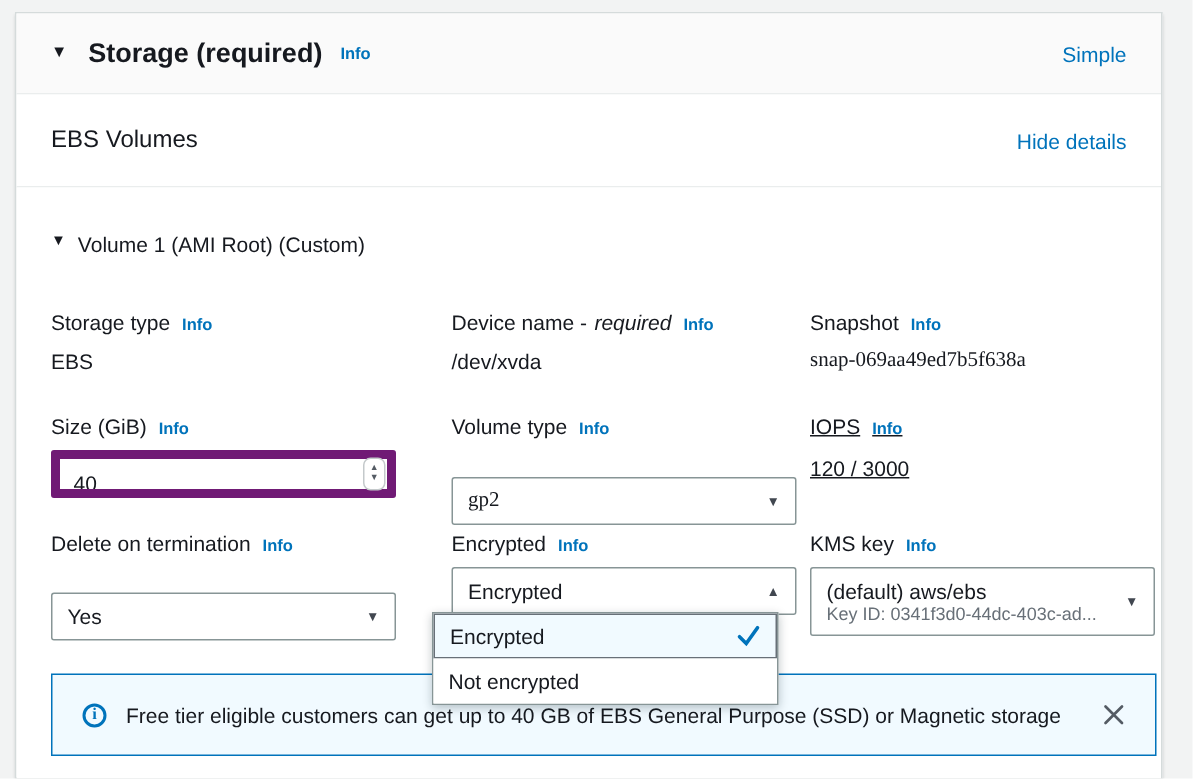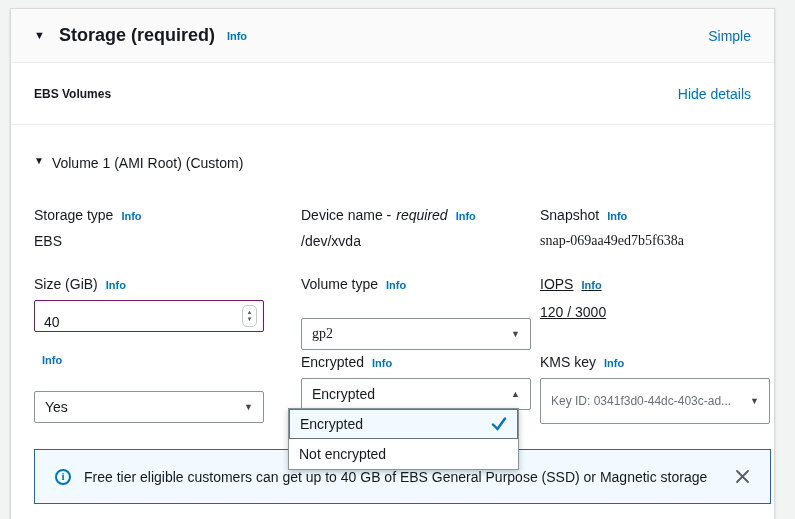--- a/index.html
+++ b/index.html
@@ -24,40 +24,40 @@
   .caret { font-size:11px; color:#16191f; line-height:1; cursor:pointer; }
   .section-title { font-size:18px; font-weight:bold; margin-left:14px; }
   .info-link { font-size:11px; font-weight:bold; color:#0073bb; margin-left:12px; cursor:pointer; text-decoration:none; }
   .spacer { flex:1; }
   .top-link { font-size:14px; color:#0073bb; cursor:pointer; }
   
   .sub-header {
     height:62px; display:flex; align-items:center; padding:0 23px;
     border-bottom:1px solid #eaeded; background:#ffffff;
   }
-  .sub-title { font-size:12px; font-weight:bold; }
+  .sub-title { font-size:16px; font-weight:normal; }
   
   .content { position:relative; height:393px; background:#ffffff; }
   .volume-toggle { position:absolute; left:23px; top:30px; display:flex; align-items:flex-start; cursor:pointer; }
   .volume-caret { font-size:10px; padding-top:1px; }
   .volume-title { font-size:14px; margin-left:8px; }
 
   .field { position:absolute; width:230px; }
   .field-label-row { display:flex; align-items:baseline; font-size:14px; }
   .field-label-row .info-link { margin-left:8px; }
   .label-italic { font-style:italic; }
   .field-value { font-size:14px; color:#16191f; }
 
   .col1 { left:23px; }
   .col2 { left:290px; }
   .col3 { left:529px; }
 
   
   .text-input {
-    width:230px; height:32px; border:1px solid #701a75; border-radius:2px;
+    width:230px; height:32px; border:6px solid #701a75; border-radius:2px;
     font-size:14px; font-family:inherit; color:#16191f; padding:12px 26px 0 9px;
     background:#fff; outline:none;
   }
   .input-wrap { position:relative; width:230px; height:32px; }
   .stepper {
     position:absolute; right:7px; top:5px; width:15px; height:22px;
     border:1px solid #c4c9cb; border-radius:5px; background:#fff;
     display:flex; flex-direction:column; align-items:center; justify-content:center;
     cursor:pointer;
   }
@@ -179,20 +179,21 @@
     <div class="field col3" style="top:151px;text-decoration:underline;">
       <div class="field-label-row">
         <span>IOPS</span>
         <a class="info-link">Info</a>
       </div>
       <div class="field-value" style="margin-top:12px;">120 / 3000</div>
     </div>
 
     <div class="field col1" style="top:229px;">
       <div class="field-label-row">
+        <span>Delete on termination</span>
         <a class="info-link">Info</a>
       </div>
       <div class="select" style="margin-top:25px;">
         <span>Yes</span>
         <span class="select-arrow">▼</span>
       </div>
     </div>
 
     <div class="field col2" style="top:229px;">
       <div class="field-label-row">
@@ -205,20 +206,21 @@
       </div>
     </div>
 
     <div class="field col3" style="top:229px;">
       <div class="field-label-row">
         <span>KMS key</span>
         <a class="info-link">Info</a>
       </div>
       <div class="select select-tall" style="margin-top:8px;">
         <span class="kms-lines">
+          <span class="kms-line1">(default) aws/ebs</span>
           <span class="kms-line2">Key ID: 0341f3d0-44dc-403c-ad...</span>
         </span>
         <span class="select-arrow">▼</span>
       </div>
     </div>
 
     <div class="dropdown">
       <div class="option selected">
         <span>Encrypted</span>
         <svg width="16" height="14" viewBox="0 0 16 14">

